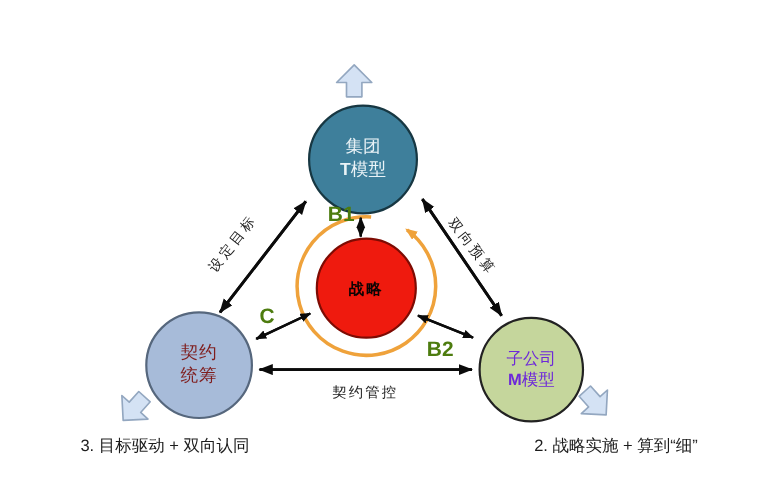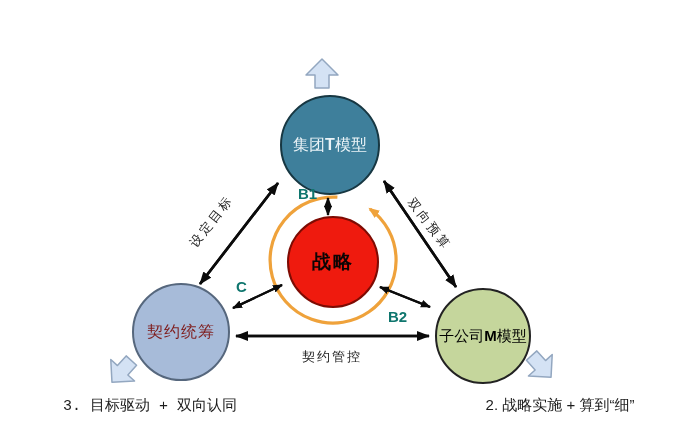--- a/index.html
+++ b/index.html
@@ -5,50 +5,50 @@
   html,body{margin:0;padding:0;background:#fff;}
   #stage{
     position:relative;width:700px;height:438px;background:#ffffff;overflow:hidden;
     font-family:"Liberation Sans","DejaVu Sans",sans-serif;color:#1c1c1c;
   }
   .abs{position:absolute;}
   svg.layer{position:absolute;left:0;top:0;width:700px;height:438px;}
   .caption{font-size:16px;text-align:center;white-space:nowrap;color:#1c1c1c;}
   .caption.small{font-size:15px;}
   .node{
-    border-radius:50%;display:flex;flex-direction:row;align-items:center;
+    border-radius:50%;display:flex;flex-direction:column;align-items:center;
     justify-content:center;text-align:right;line-height:1.3;box-sizing:border-box;
   }
   .node-group{
     left:280px;top:95px;width:100px;height:100px;background:#3e7f9b;
     border:2px solid #173742;color:#eaf3f7;font-size:16px;
   }
   .node-strategy{
     left:287px;top:216px;width:92px;height:92px;background:#ef1a0e;
-    border:2px solid #7e0b03;color:#0c0404;font-size:19px;font-weight:bold;letter-spacing:2px;
+    border:2px solid #7e0b03;color:#0c0404;font-size:14px;font-weight:bold;letter-spacing:2px;
   }
   .node-contract{
     left:132px;top:283px;width:98px;height:98px;background:#a7bbd9;
     border:2px solid #56677d;color:#7f1d1d;font-size:16px;letter-spacing:1px;
   }
   .node-subsidiary{
     left:435px;top:288px;width:96px;height:96px;background:#c5d69c;
-    border:2px solid #222222;color:#000000;font-size:15px;
+    border:2px solid #222222;color:#6d28d9;font-size:15px;
   }
   .bold{font-weight:bold;}
   .edge-label{font-size:12.5px;letter-spacing:3px;white-space:nowrap;color:#222;text-align:center;}
   .edge-label.rot-l{left:172px;top:213px;width:80px;transform:rotate(-52deg);}
   .edge-label.rot-r{left:389px;top:216px;width:80px;transform:rotate(52deg);}
   .edge-label.bottom{left:282px;top:348px;width:100px;font-size:13px;letter-spacing:2px;}
-  .red-tag{font-size:15px;font-weight:bold;color:#0f766e;white-space:nowrap;}
+  .red-tag{font-size:19px;font-weight:bold;color:#4d7c0f;white-space:nowrap;}
   #tag-b1{left:298px;top:185px;}
   #tag-b2{left:388px;top:296px;margin-top:12px;}
   #tag-c{left:236px;top:278px;}
   #caption-top{left:155px;top:14px;width:400px;}
-  #caption-bl{left:25px;top:396px;width:250px;font-family:Liberation Mono, monospace;}
+  #caption-bl{left:25px;top:396px;width:250px;}
   #caption-br{left:425px;top:396px;width:270px;}
 </style>
 </head>
 <body>
 
 <div id="stage">
 
   <svg class="layer" viewBox="0 0 700 438">
     <defs>
       <marker id="mkb" markerUnits="userSpaceOnUse" markerWidth="15" markerHeight="12" refX="12" refY="5" orient="auto">

